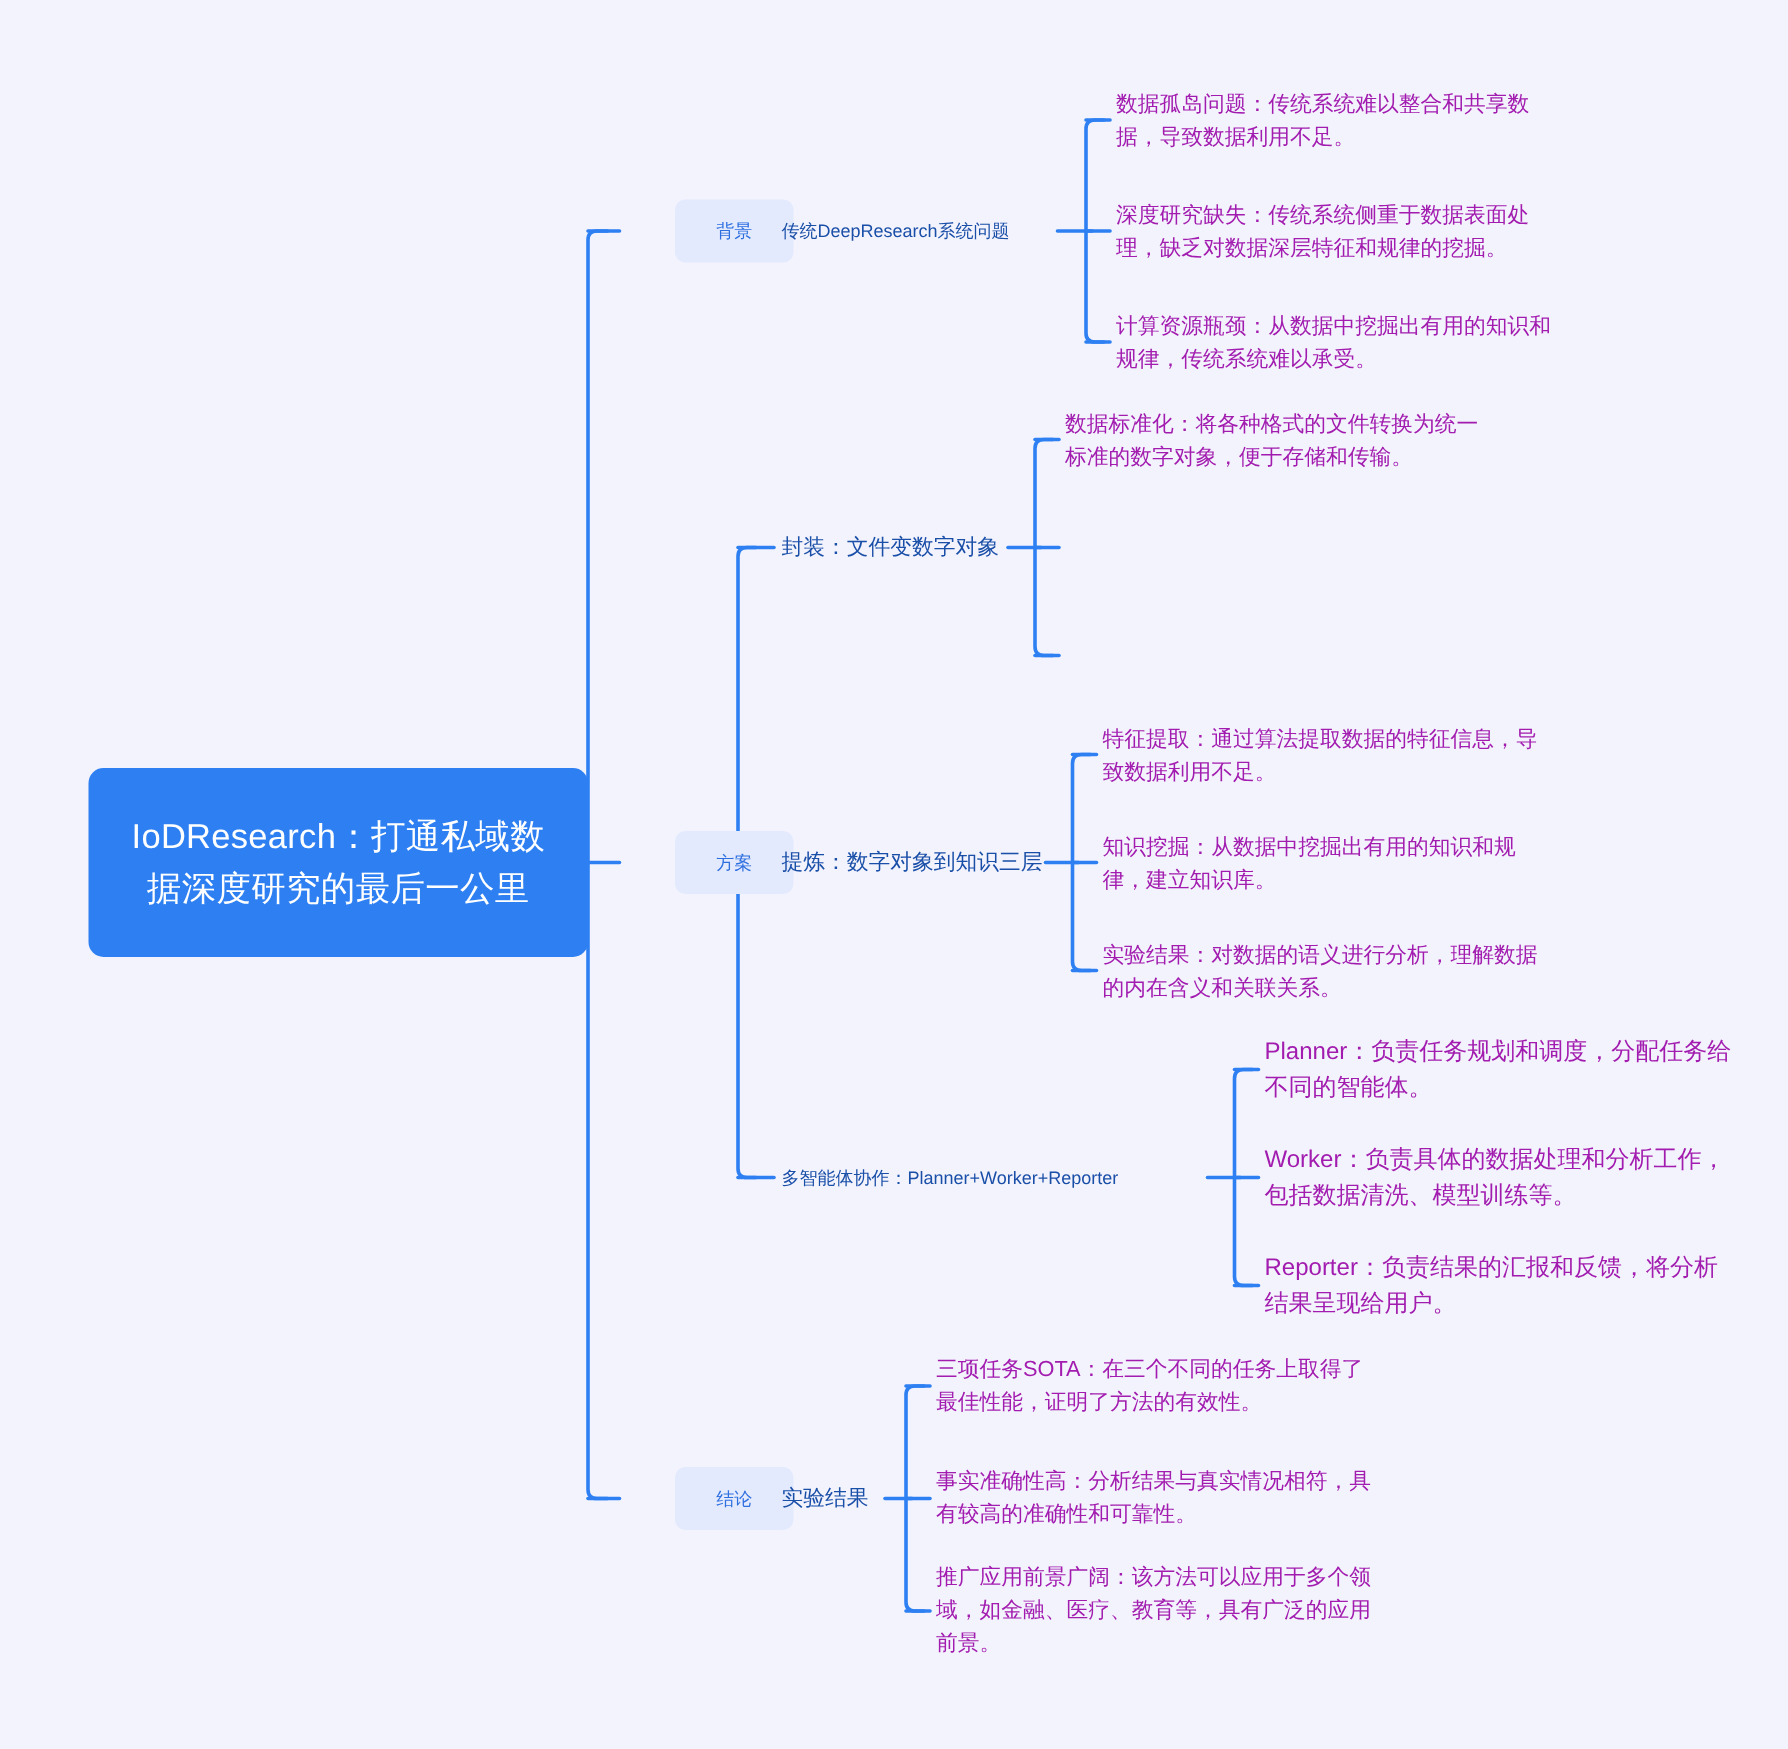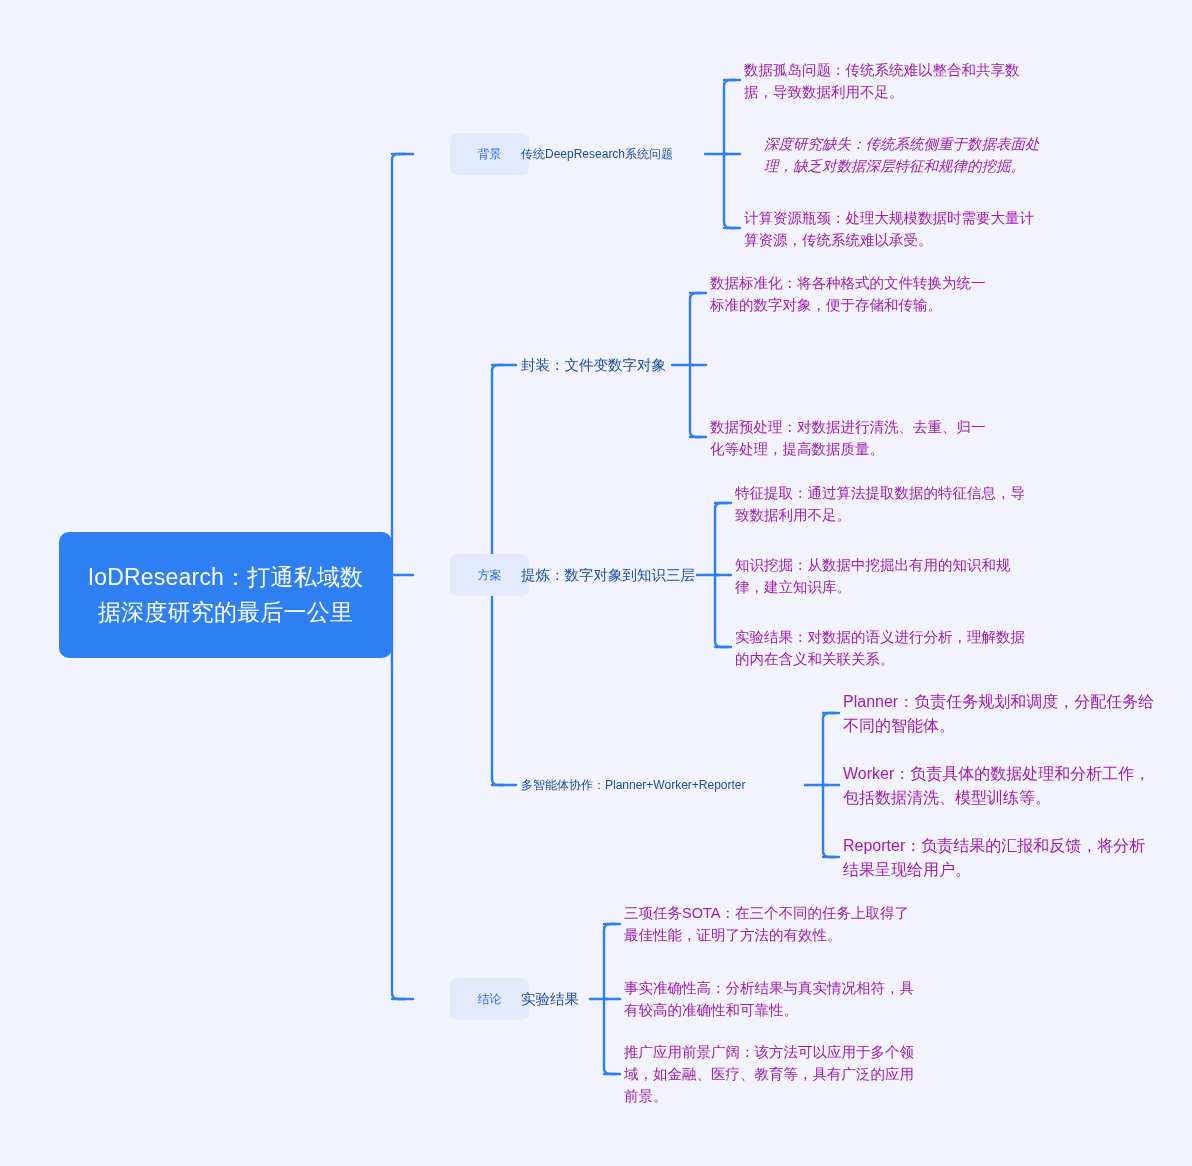--- a/index.html
+++ b/index.html
@@ -43,21 +43,20 @@
     color: #ffffff;
     border-radius: 10px;
     display: flex;
     align-items: center;
     justify-content: center;
     text-align: center;
     font-size: 23px;
     line-height: 35px;
     padding: 14px 18px;
     letter-spacing: 0.2px;
-    margin-top: 20px;
   }
 
   
   .branch-node {
     background: #e3eafd;
     color: #2e6fe0;
     border-radius: 7px;
     display: flex;
     align-items: center;
     justify-content: center;
@@ -161,40 +160,37 @@
     <span>背景</span>
   </div>
 
   <div class="node topic-node topic-large" style="left:521px; top:142px; width:190px; height:24px;">
     <span>传统DeepResearch系统问题</span>
   </div>
 
   <div class="node leaf-node" style="left:744px; top:58px; width:292px; height:46px;">
     <span class="leaf-text">数据孤岛问题：传统系统难以整合和共享数据，导致数据利用不足。</span>
   </div>
-  <div class="node leaf-node" style="left:764px; top:132px; width:292px; height:46px;font-style:italic;">
+  <div class="node leaf-node" style="left:744px; top:132px; width:292px; height:46px;">
     <span class="leaf-text">深度研究缺失：传统系统侧重于数据表面处理，缺乏对数据深层特征和规律的挖掘。</span>
   </div>
   <div class="node leaf-node" style="left:744px; top:206px; width:292px; height:46px;">
-    <span class="leaf-text">计算资源瓶颈：处理大规模数据时需要大量计算资源，传统系统难以承受。</span>
+    <span class="leaf-text">计算资源瓶颈：从数据中挖掘出有用的知识和规律，传统系统难以承受。</span>
   </div>
 
   <div class="node branch-node" style="left:413px; top:554px; width:79px; height:42px;">
     <span>方案</span>
   </div>
 
   <div class="node topic-node" style="left:521px; top:354px; width:160px; height:22px;">
     <span>封装：文件变数字对象</span>
   </div>
   <div class="node leaf-node" style="left:710px; top:271px; width:288px; height:46px;">
     <span class="leaf-text">数据标准化：将各种格式的文件转换为统一标准的数字对象，便于存储和传输。</span>
   </div>
-  <div class="node leaf-node" style="left:710px; top:415px; width:288px; height:46px;">
-    <span class="leaf-text">数据预处理：对数据进行清洗、去重、归一化等处理，提高数据质量。</span>
-  </div>
 
   <div class="node topic-node" style="left:521px; top:564px; width:180px; height:22px;">
     <span>提炼：数字对象到知识三层</span>
   </div>
   <div class="node leaf-node" style="left:735px; top:481px; width:290px; height:46px;">
     <span class="leaf-text">特征提取：通过算法提取数据的特征信息，导致数据利用不足。</span>
   </div>
   <div class="node leaf-node" style="left:735px; top:553px; width:290px; height:46px;">
     <span class="leaf-text">知识挖掘：从数据中挖掘出有用的知识和规律，建立知识库。</span>
   </div>

